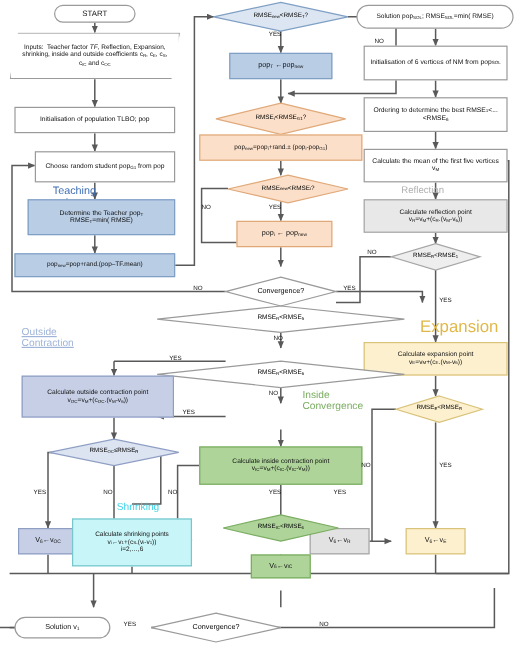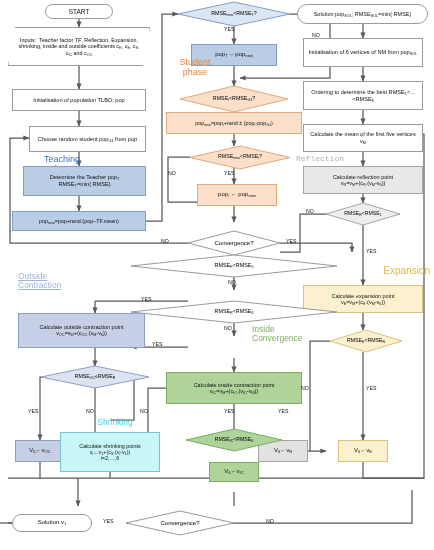--- a/index.html
+++ b/index.html
@@ -147,22 +147,20 @@
     <div class="dia-txt" style="font-size:5.3px;">
         <span>RMSE<sub>new</sub>&lt;RMSE<sub>T</sub>?</span>
       </div>
   </div>
 
   <div class="node" style="left:191px;top:44px;width:86px;height:22px;font-size:6px;
               background:#b9cde5;border:1px solid #7f9fc4;">
     <span>pop<sub>T</sub> ←pop<sub>new</sub></span>
   </div>
 
-  <div class="phase" style="left:164px;top:58px;width:62px;font-size:9px;color:#e8863c;">Student
-phase</div>
 
   <div class="dia-wrap" style="left:180px;top:86px;width:108px;height:26px;">
     <svg viewBox="0 0 108 26">
         <polygon points="54,0 108,13 54,26 0,13" fill="#fbdfc8" stroke="#e0a97a" stroke-width="1"></polygon>
       </svg>
     <div class="dia-txt" style="font-size:5.3px;">
         <span>RMSE<sub>i</sub>&lt;RMSE<sub>G1</sub>?</span>
       </div>
   </div>
 
@@ -203,37 +201,37 @@
   </div>
 
   <div class="node box" style="left:303px;top:81px;width:120px;height:29px;font-size:5.6px;padding:0 4px;">
     <span>Ordering to determine the best RMSE<sub>1</sub>&lt;...&lt;RMSE<sub>6</sub></span>
   </div>
 
   <div class="node box" style="left:303px;top:124px;width:120px;height:28px;font-size:5.6px;padding:0 4px;">
     <span>Calculate the mean of the first five vertices v<sub>M</sub></span>
   </div>
 
-  <div class="phase" style="left:296px;top:155px;width:74px;font-size:8px;color:#b0b0b0;text-align:left;font-family:Liberation Mono, monospace;">Reflection</div>
+  <div class="phase" style="left:296px;top:155px;width:74px;font-size:8px;color:#b0b0b0;text-align:right;">Reflection</div>
 
   <div class="node" style="left:303px;top:166px;width:120px;height:28px;font-size:5.5px;padding:0 4px;
               background:#e8e8e8;border:1px solid #a6a6a6;">
     <span>Calculate reflection point<br>v<sub>R</sub>=v<sub>M</sub>+(c<sub>R</sub>.(v<sub>M</sub>-v<sub>6</sub>))</span>
   </div>
 
   <div class="dia-wrap" style="left:326px;top:203px;width:74px;height:22px;">
     <svg viewBox="0 0 74 22">
         <polygon points="37,0 74,11 37,22 0,11" fill="#eeeeee" stroke="#a6a6a6" stroke-width="1"></polygon>
       </svg>
     <div class="dia-txt" style="font-size:5.2px;">
         <span>RMSE<sub>R</sub>&lt;RMSE<sub>1</sub></span>
       </div>
   </div>
 
-  <div class="phase" style="left:350px;top:265px;width:80px;font-size:10px;color:#e0b84a;text-align:right;">Expansion</div>
+  <div class="phase" style="left:350px;top:265px;width:80px;font-size:14px;color:#e0b84a;text-align:left;">Expansion</div>
 
   <div class="node" style="left:303px;top:285px;width:120px;height:28px;font-size:5.5px;padding:0 4px;
               background:#fdf0cf;border:1px solid #d9c27a;">
     <span>Calculate expansion point<br>v<sub>E</sub>=v<sub>M</sub>+(c<sub>E</sub>.(v<sub>M</sub>-v<sub>6</sub>))</span>
   </div>
 
   <div class="dia-wrap" style="left:330px;top:330px;width:72px;height:22px;">
     <svg viewBox="0 0 72 22">
         <polygon points="36,0 72,11 36,22 0,11" fill="#fdf0cf" stroke="#d9c27a" stroke-width="1"></polygon>
       </svg>

